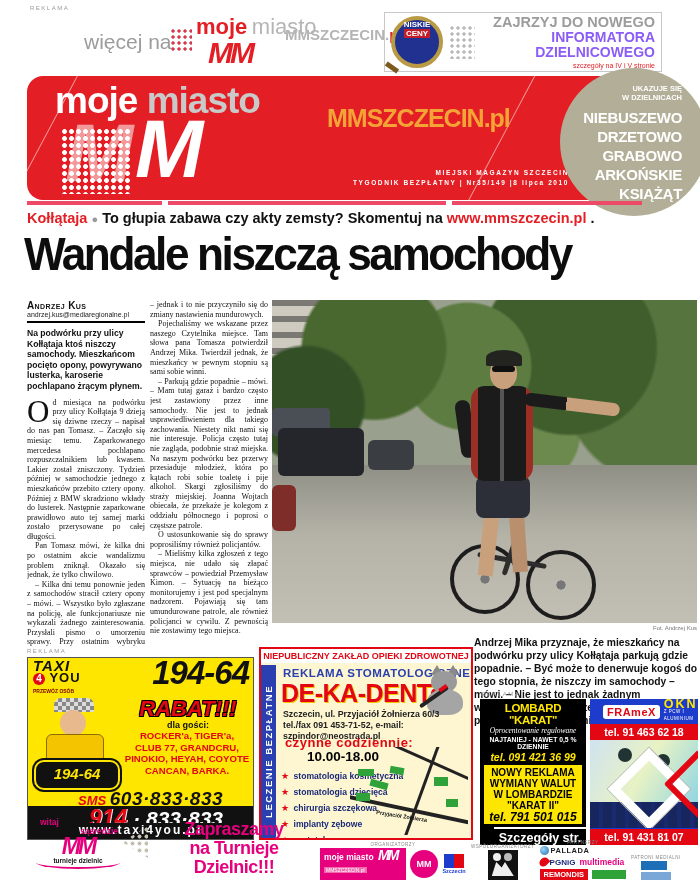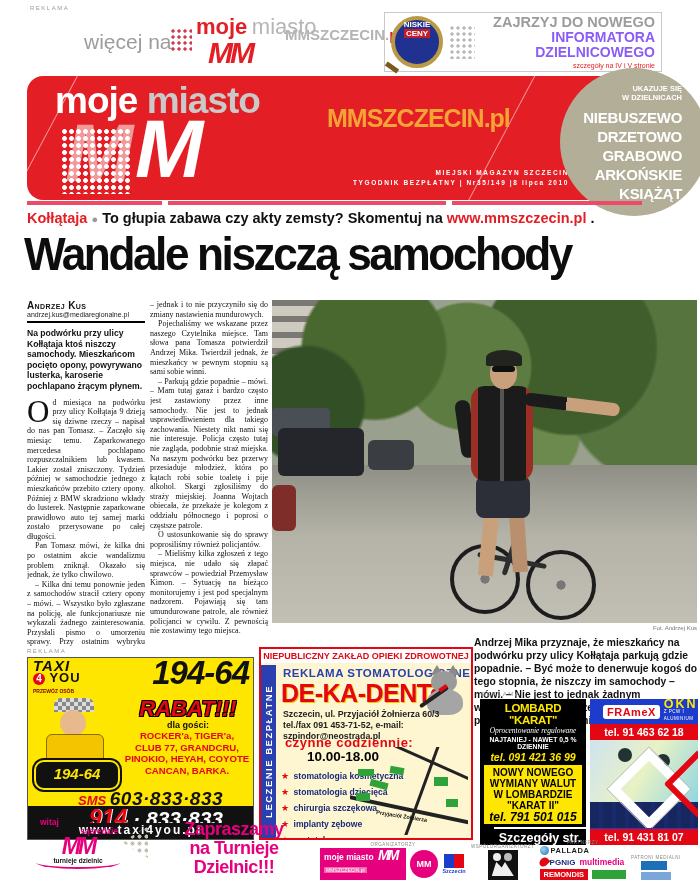--- a/index.html
+++ b/index.html
@@ -409,21 +409,21 @@
   </div>
 </div>
 
 <div class="abs reklama" style="left:481px;top:691px;">REKLAMA</div>
 <div class="abs" id="lombard">
   <div id="lom-title">LOMBARD "KARAT"</div>
   <div id="lom-sub">Oprocentowanie regulowane</div>
   <div id="lom-line">NAJTANIEJ - NAWET 0,5 % DZIENNIE</div>
   <div id="lom-tel1">tel. 091 421 36 99</div>
   <div id="lom-box">
-    <div>NOWY NOWEGO</div>
+    <div>NOWY REKLAMA</div>
     <div>WYMIANY WALUT</div>
     <div>W LOMBARDZIE</div>
     <div>"KARAT II"</div>
     <div id="lom-tel2">tel. 791 501 015</div>
   </div>
   <div id="lom-foot">Szczegóły str. V</div>
 </div>
 
 <div class="abs" id="framex">
   <div id="fx-head">

